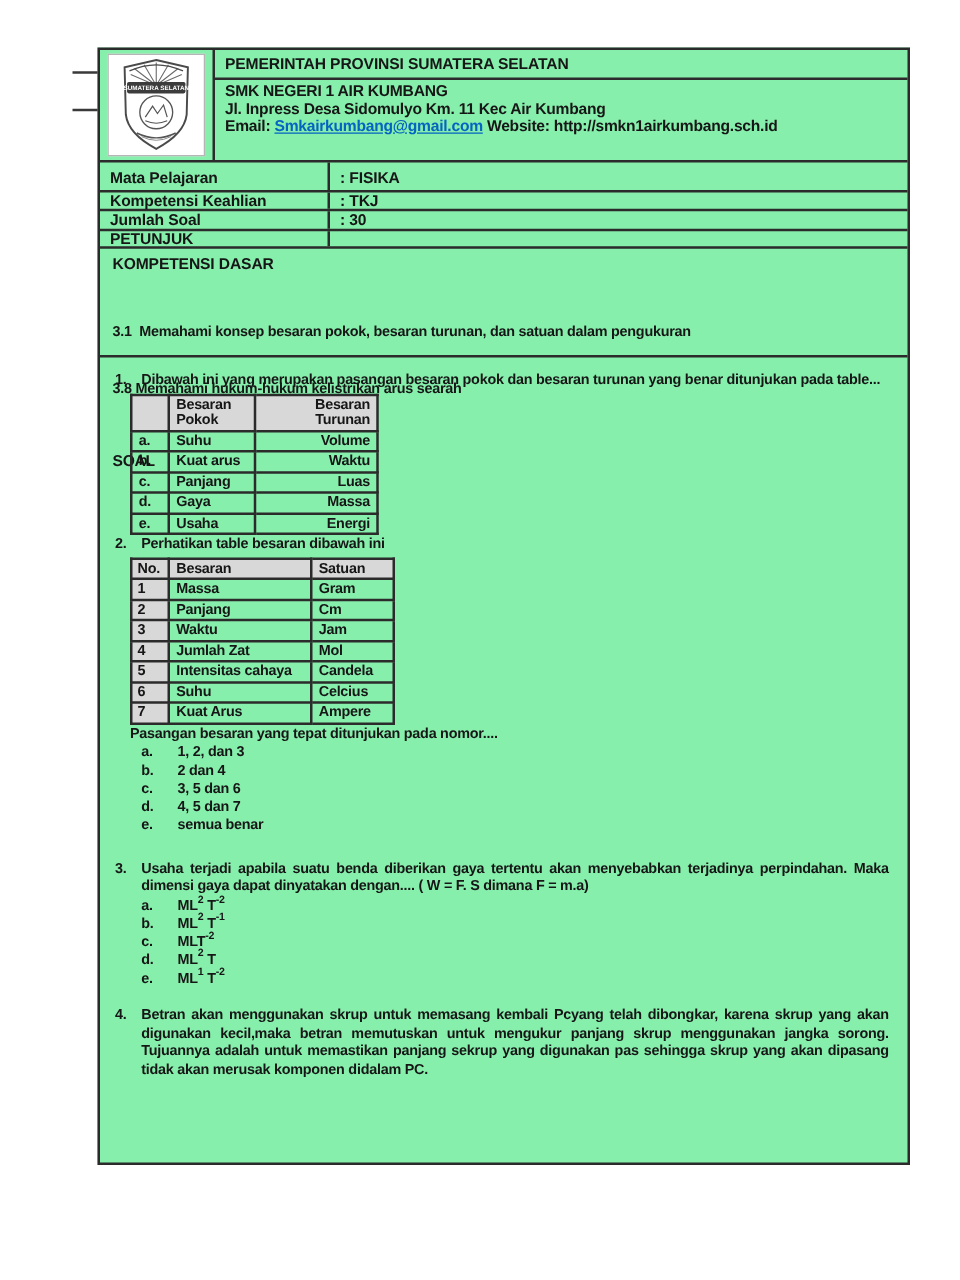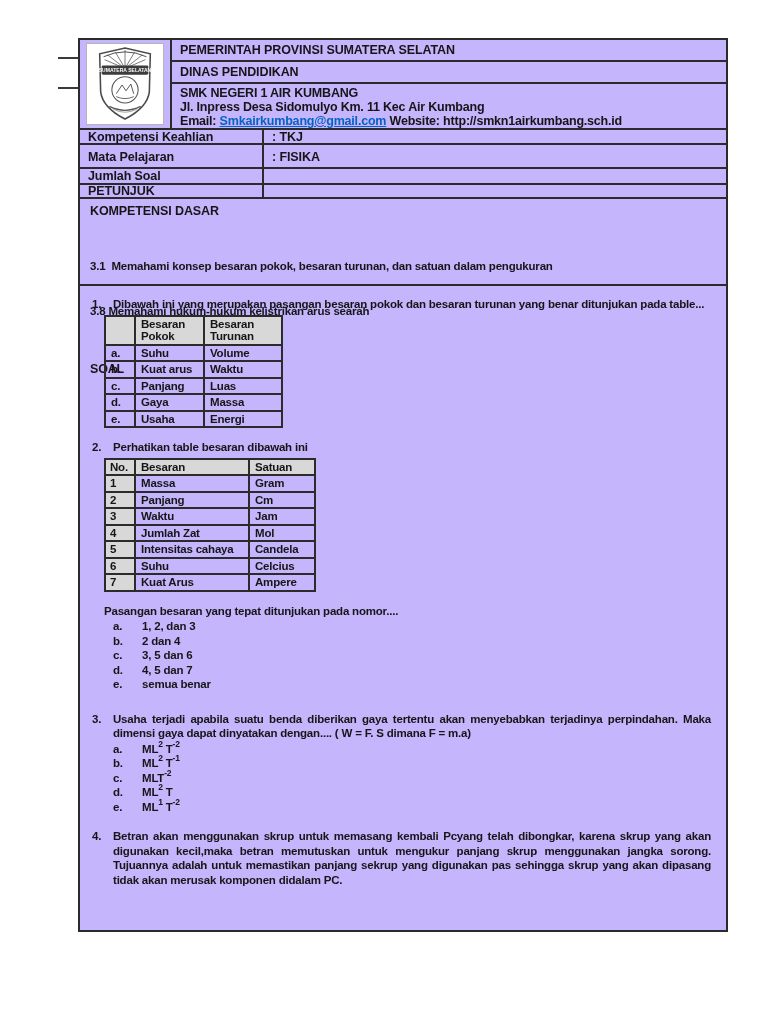--- a/index.html
+++ b/index.html
@@ -8,21 +8,21 @@
     width:768px; height:1024px; background:#ffffff; position:relative;
     font-family:"Liberation Sans","DejaVu Sans",sans-serif;
     color:#161616;
   }
   .margin-tick { position:absolute; left:58px; width:24px; height:2px; background:#3a3a3a; }
   .tick1 { top:57px; } .tick2 { top:87px; }
 
   .doc {
     position:absolute; left:78px; top:38px; width:650px; height:894px;
     border:2px solid #2b2b2b; display:flex; flex-direction:column;
-    font-weight:700; background:#c4b5fd;
+    font-weight:700; background:#86efac;
   }
 
   
   .header { height:90px; display:flex; border-bottom:2px solid #2b2b2b; flex:none; }
   .logo-cell { width:92px; border-right:2px solid #2b2b2b; display:flex; justify-content:center; align-items:flex-start; }
   .logo-box { margin-top:3px; width:78px; height:82px; border:1px solid #b5b5b5; display:flex; align-items:center; justify-content:center; background:#fff; }
   .header-right { flex:1; display:flex; flex-direction:column; min-width:0; }
   .hrow { height:24px; border-bottom:2px solid #2b2b2b; display:flex; align-items:center; padding-left:8px; font-size:12.5px; letter-spacing:-0.1px; }
   .hrow3 { flex:1; border-bottom:none; display:block; padding:2px 6px 0 8px; font-size:12.5px; line-height:14px; letter-spacing:-0.2px; }
   .email-link { color:#0563c1; text-decoration:underline;text-align:right; }
@@ -47,26 +47,26 @@
 
   
   .questions { flex:1; overflow:hidden; padding:11px 15px 0 12px; font-size:11.5px;
                line-height:14.5px; letter-spacing:-0.2px; }
   p { margin:0; }
   .q { display:flex; }
   .qnum { width:21px; flex:none; }
   .qbody { flex:1; min-width:0; }
   .just { text-align:justify; }
 
-  table.t { border-collapse:collapse; margin:3px 0 12px -9px; }
+  table.t { border-collapse:collapse; margin:3px 0 0 -9px; }
   .t th,.t td { border:2px solid #2b2b2b; padding:1px 5px; font-size:11.5px; line-height:12.5px;
                 text-align:left; font-weight:700; letter-spacing:-0.2px; vertical-align:middle; }
   .t th { background:#d8d8d8; }
   .t1 { margin-bottom:16px; }
-  .t1 .c0 { width:30px; } .t1 .c1 { width:69px; } .t1 .c2 { width:78px; }
+  .t1 .c0 { width:30px; } .t1 .c1 { width:69px; } .t1 .c2 { width:98px;text-align:right; }
   .t2 { margin-bottom:2px; }
   .t2 .c0 { width:30px; padding:1px 4px; word-break:break-all; } .t2 .c1 { width:114px; } .t2 .c2 { width:66px; }
   .t2 td.c0 { background:#d8d8d8; }
   .t2 td { height:15px; }
 
   .tail { margin-left:-9px; }
   .opts { margin-top:1px; }
   .opt { display:flex; }
   .opt .ol { width:29px; flex:none; }
   sup { font-size:8.5px; line-height:0; position:relative; top:-1px; } 
@@ -93,40 +93,40 @@
           <circle cx="38" cy="46" r="13.5" fill="none" stroke="#555555" stroke-width="1.1"></circle>
           <path d="M29 50 L35 41 L39 47 L44 40 L47 50" stroke="#555555" stroke-width="1" fill="none"></path>
           <path d="M29 53 Q38 57 47 53" stroke="#555555" stroke-width="0.9" fill="none"></path>
           <path d="M22 63 Q38 71 54 63" stroke="#555555" stroke-width="1.2" fill="none"></path>
           <path d="M26 66 Q38 72 50 66" stroke="#8a8a8a" stroke-width="0.8" fill="none"></path>
         </svg>
       </div>
     </div>
     <div class="header-right">
       <div class="hrow">PEMERINTAH PROVINSI SUMATERA SELATAN</div>
-      <div class="hrow">DINAS PENDIDIKAN</div>
       <div class="hrow3">
         <div>SMK NEGERI 1 AIR KUMBANG</div>
         <div>Jl. Inpress Desa Sidomulyo Km. 11 Kec Air Kumbang</div>
         <div><span>Email:</span> <a class="email-link" href="#">Smkairkumbang@gmail.com</a> <span>Website: http://smkn1airkumbang.sch.id</span></div>
       </div>
     </div>
   </div>
 
 
+  <div class="info-row ir0">
+    <div class="info-label">Mata Pelajaran</div>
+    <div class="info-value">: FISIKA</div>
+  </div>
   <div class="info-row ir1">
     <div class="info-label">Kompetensi Keahlian</div>
     <div class="info-value">: TKJ</div>
   </div>
-  <div class="info-row ir0">
-    <div class="info-label">Mata Pelajaran</div>
-    <div class="info-value">: FISIKA</div>
-  </div>
   <div class="info-row ir2">
     <div class="info-label">Jumlah Soal</div>
+    <div class="info-value">: 30</div>
   </div>
   <div class="info-row ir4">
     <div class="info-label">PETUNJUK</div>
     <div class="info-value"></div>
   </div>
 
   <div class="kd">
     <div class="kd-heading">KOMPETENSI DASAR</div>
     <div class="kd-items">
       <div>3.1  Memahami konsep besaran pokok, besaran turunan, dan satuan dalam pengukuran</div>

